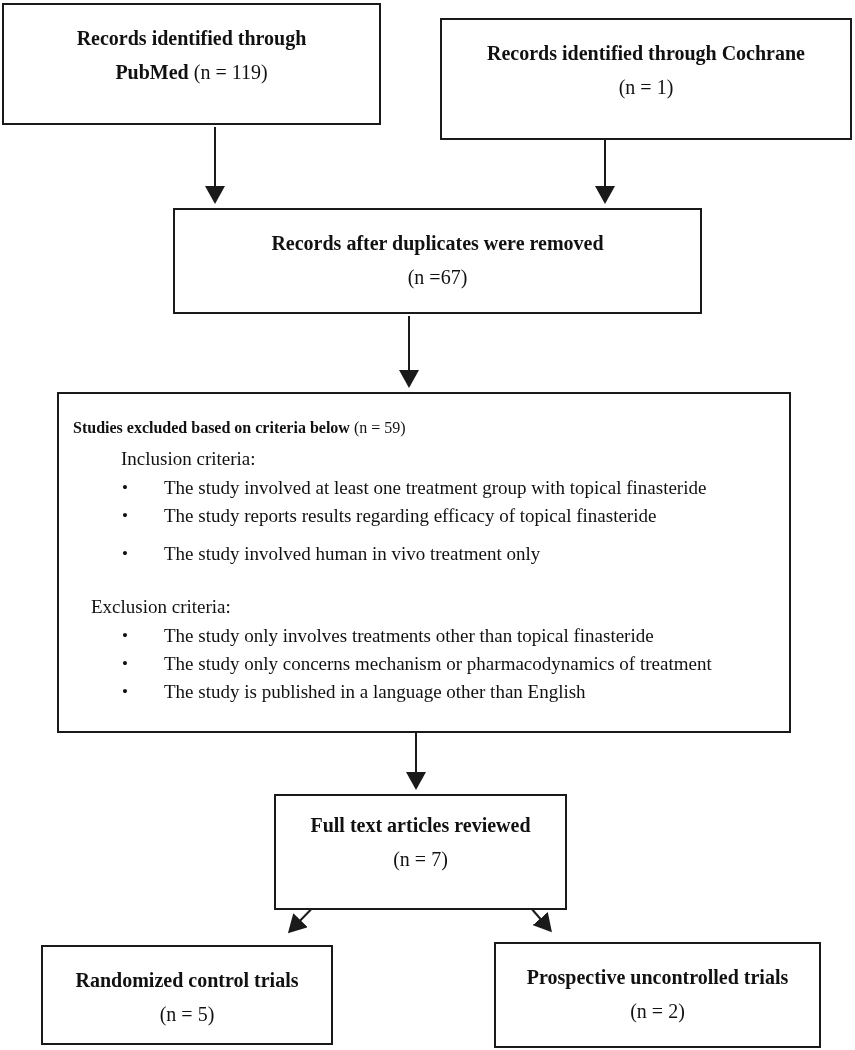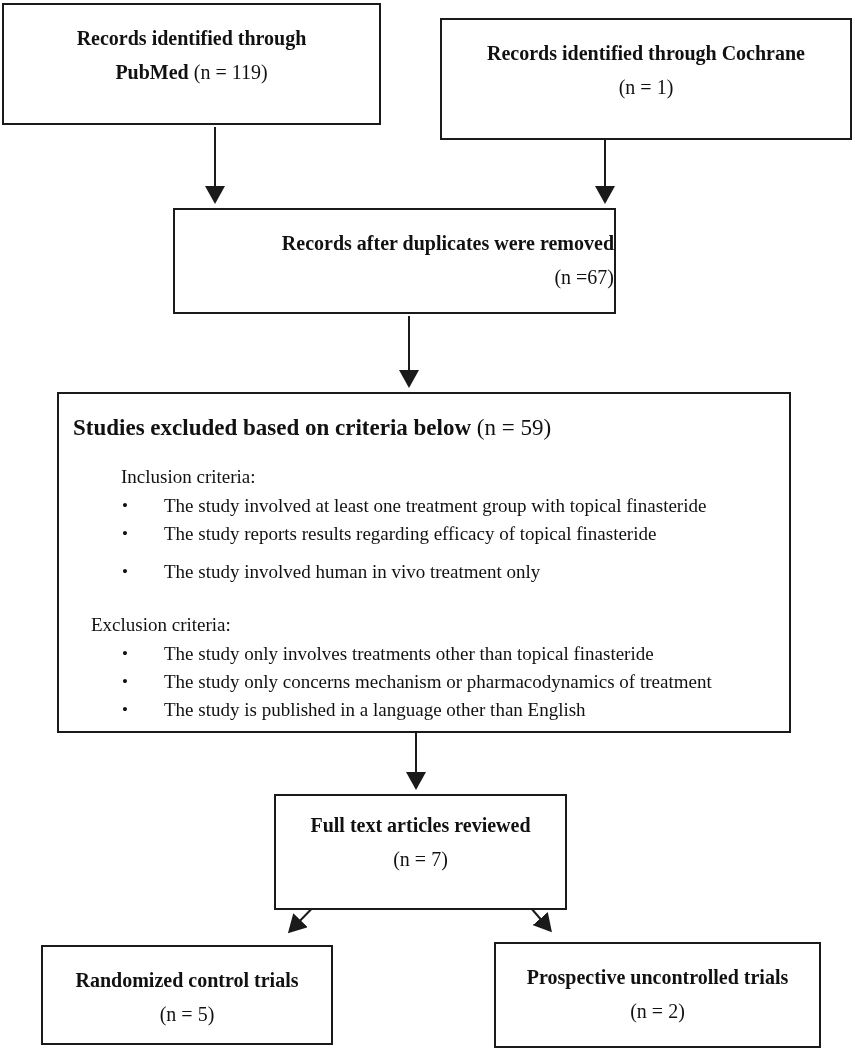--- a/index.html
+++ b/index.html
@@ -28,25 +28,25 @@
     line-height: 34px;
   }
   .bd { font-weight: bold; }
   .it { }
   .line { margin: 0; }
 
   
   #box-pubmed      { left: 2px;   top: 3px;   width: 379px; height: 122px; padding-top: 16px; }
   #box-cochrane    { left: 440px; top: 18px;   width: 412px; height: 122px; padding-top: 16px; }
   
-  #box-duplicates  { left: 173px; top: 208px; width: 443px; height: 106px; padding-top: 16px; text-align: right; }
+  #box-duplicates  { left: 173px; top: 208px; width: 529px; height: 106px; padding-top: 16px; }
   
   #box-criteria    { left: 57px;  top: 392px; width: 734px; height: 341px;
                      font-size: 19px; text-align: left; padding: 22px 10px 0 14px; }
-  .crit-header { font-size: 23px; margin: 0 0 24px 0; line-height: 24px; }
+  .crit-header { font-size: 16px; margin: 0 0 6px 0; line-height: 24px; }
   .crit-label  { margin: 0 0 2px 48px; line-height: 26px; }
   .crit-item   { display: flex; line-height: 28px; }
   .crit-item .bullet { flex: none; width: 42px; padding-left: 49px; font-size: 17px; }
   .crit-item .itext  { flex: 1; }
   .gap-sm { margin-top: 10px; }
   .gap-lg { margin-top: 26px; margin-left: 18px; }
 
   
   #box-fulltext    { left: 274px; top: 794px; width: 293px; height: 116px;  padding-top: 12px; }
   

